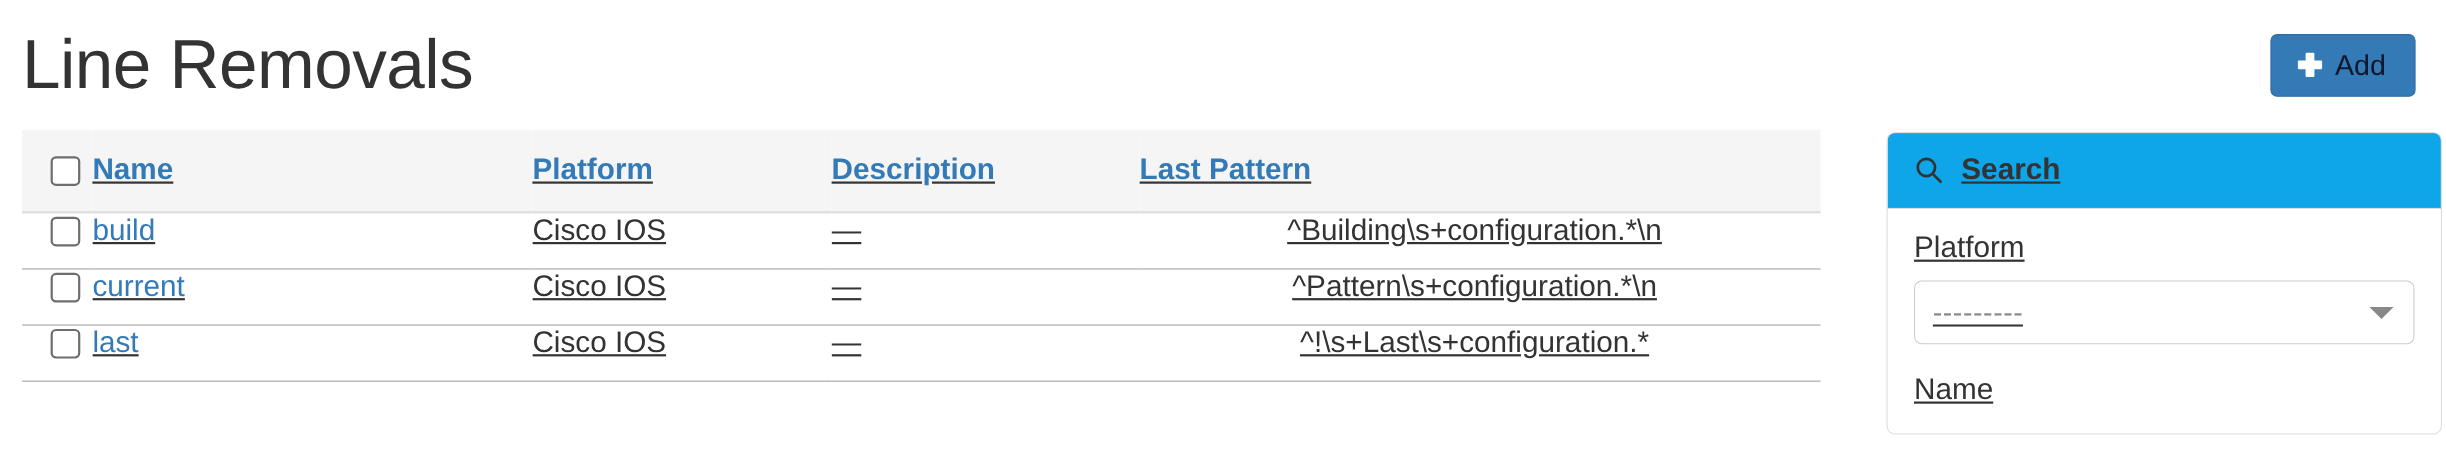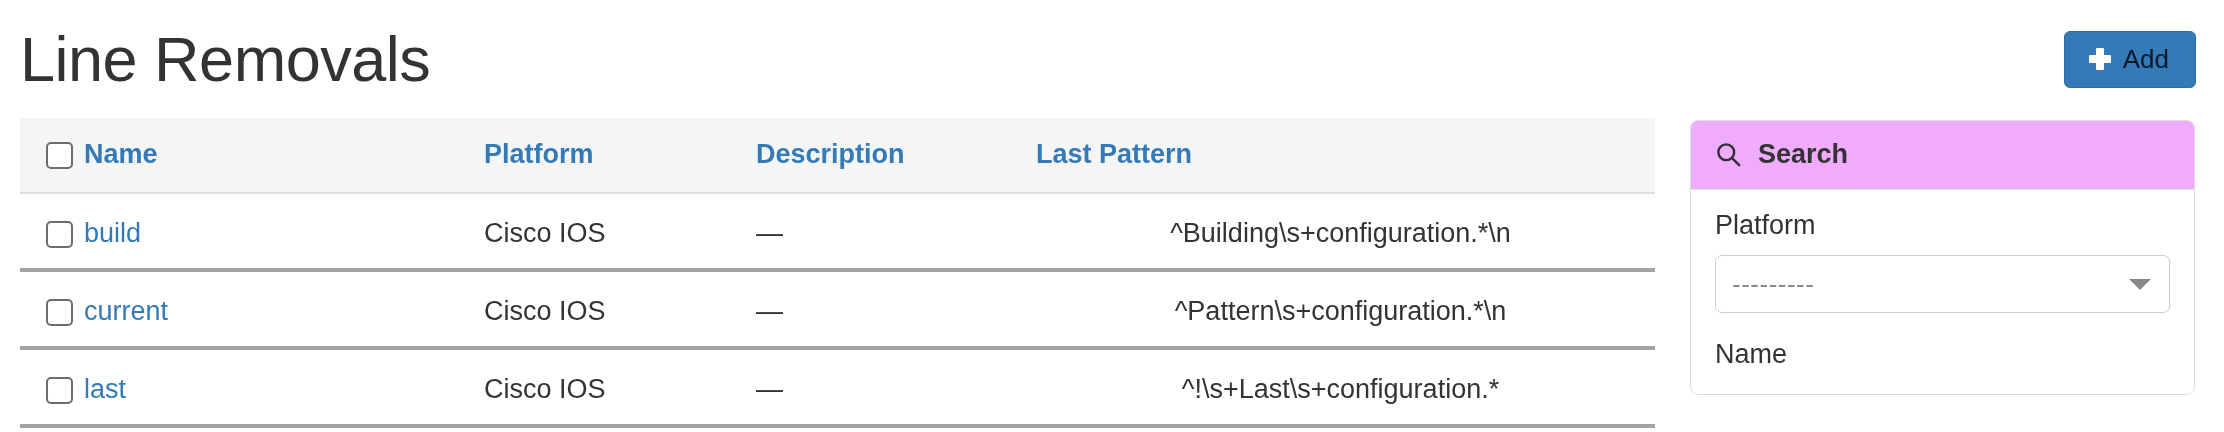--- a/index.html
+++ b/index.html
@@ -67,21 +67,22 @@
     background: #ffffff;
     border-radius: 1px;
   }
   .plus-icon::before { left: 0; top: 7px; width: 22px; height: 8px; }
   .plus-icon::after  { top: 0; left: 7px; width: 8px; height: 22px; }
 
   
   .body-split {
     display: flex;
     align-items: flex-start;
-    gap: 35px;
+    gap: 60px;
+    text-decoration: underline;
   }
 
   
   .table-wrap {
     width: 1635px;
     flex: 0 0 1635px;
   }
   table.obj-table {
     width: 100%;
     border-collapse: collapse;
@@ -92,22 +93,22 @@
   table.obj-table th {
     text-align: left;
     font-weight: bold;
     color: #337ab7;
     padding: 21px 10px 22px 0;
     border-bottom: 2px solid #dddddd;
     vertical-align: middle;
     white-space: nowrap;
   }
   table.obj-table td {
-    padding: 24px 10px 19px 0;
-    border-bottom: 4px solid #a3a3a3;
+    padding: 0 10px 19px 0;
+    border-bottom: 1px solid #a3a3a3;
     vertical-align: middle;
     color: #333333;
     white-space: nowrap;
     overflow: hidden;
     text-overflow: ellipsis;
   }
   .col-check   { width: 64px; }
   .col-name    { width: 400px; }
   .col-plat    { width: 272px; }
   .col-desc    { width: 280px; }
@@ -144,21 +145,21 @@
   .search-panel {
     width: 505px;
     flex: 0 0 505px;
     border: 1px solid #dddddd;
     border-radius: 8px;
     background: #ffffff;
     overflow: hidden;
     margin-top: 2px;
   }
   .search-panel-head {
-    background: #f0abfc;
+    background: #0ea5e9;
     border-bottom: 1px solid #dddddd;
     padding: 20px 24px 21px 24px;
     display: flex;
     align-items: flex-start;
     gap: 16px;
   }
   .search-panel-head .title {
     font-size: 27px;
     font-weight: bold;
     color: #333333;

